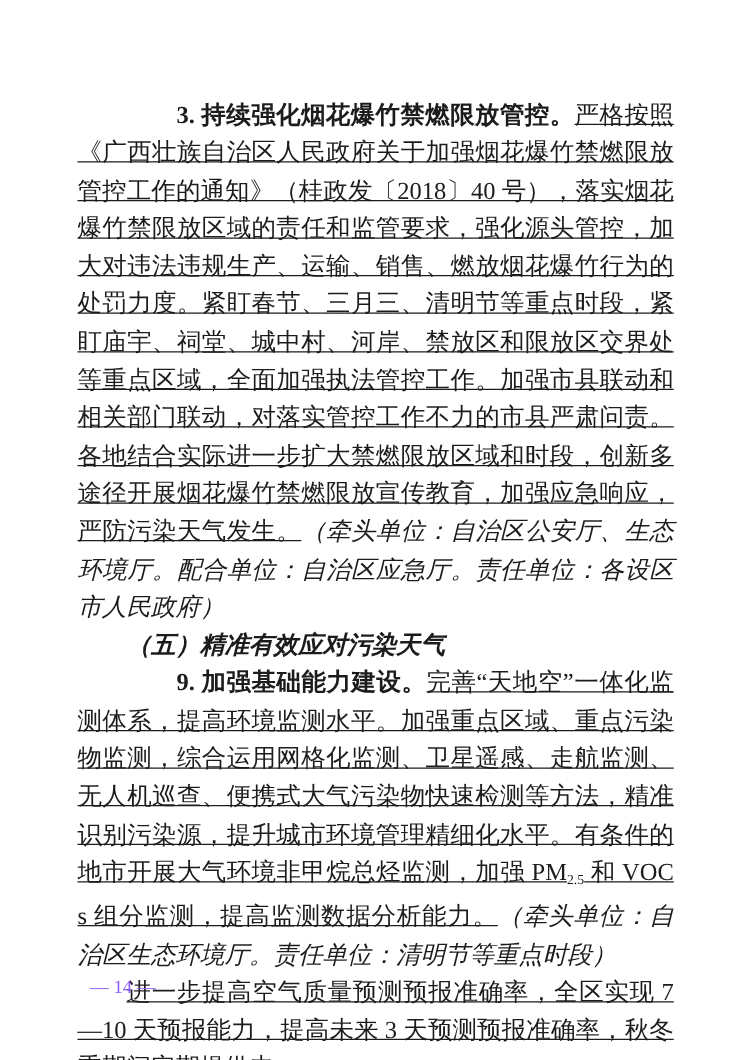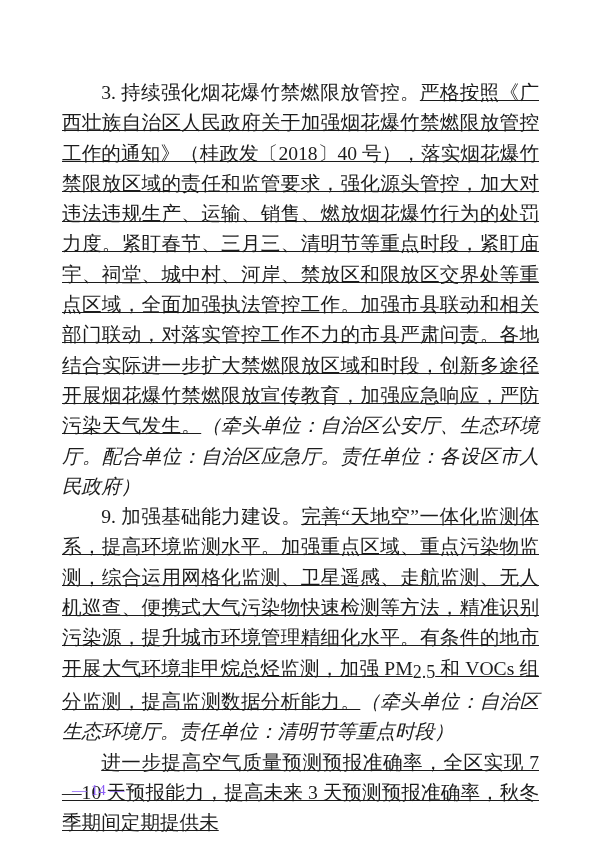--- a/index.html
+++ b/index.html
@@ -32,40 +32,41 @@
     font-size: 19.6px;
     line-height: 30.3px;
     text-align: justify;
     text-indent: 2em;
     word-break: break-all;
   }
   .para-heading {
     text-align: left;
   }
   .run-normal { font-weight: normal; font-style: normal; text-decoration: underline; }
-  .run-bold   { font-weight: normal; }
+  .run-bold   { font-weight: bold; margin-left: 40px; }
   .run-kai    { font-style: italic; }
   .run-kai-bold { font-style: italic; font-weight: bold; }
   .run-sub {
-    font-size: 18px;
+    font-size: 11px;
     vertical-align: -3px;
     letter-spacing: 0;
   }
   .footer {
     position: absolute;
     left: 72px;
     top: 782px;
     font-size: 15px;
     color: #8b5cf6;
     font-family: "Liberation Serif", "DejaVu Serif", serif;
   }
 </style>
 </head>
 <body>
 
 <div class="page">
   <div class="content">
     <p class="para para-body"><span class="run-bold">3. 持续强化烟花爆竹禁燃限放管控。</span><span class="run-normal">严格按照《广西壮族自治区人民政府关于加强烟花爆竹禁燃限放管控工作的通知》（桂政发〔2018〕40 号），落实烟花爆竹禁限放区域的责任和监管要求，强化源头管控，加大对违法违规生产、运输、销售、燃放烟花爆竹行为的处罚力度。紧盯春节、三月三、清明节等重点时段，紧盯庙宇、祠堂、城中村、河岸、禁放区和限放区交界处等重点区域，全面加强执法管控工作。加强市县联动和相关部门联动，对落实管控工作不力的市县严肃问责。各地结合实际进一步扩大禁燃限放区域和时段，创新多途径开展烟花爆竹禁燃限放宣传教育，加强应急响应，严防污染天气发生。</span><span class="run-kai">（牵头单位：自治区公安厅、生态环境厅。配合单位：自治区应急厅。责任单位：各设区市人民政府）</span></p>
+    <p class="para para-heading"><span class="run-kai-bold">（五）精准有效应对污染天气</span></p>
     <p class="para para-body"><span class="run-bold">9. 加强基础能力建设。</span><span class="run-normal">完善“天地空”一体化监测体系，提高环境监测水平。加强重点区域、重点污染物监测，综合运用网格化监测、卫星遥感、走航监测、无人机巡查、便携式大气污染物快速检测等方法，精准识别污染源，提升城市环境管理精细化水平。有条件的地市开展大气环境非甲烷总烃监测，加强 PM</span><span class="run-sub">2.5</span><span class="run-normal"> 和 VOCs 组分监测，提高监测数据分析能力。</span><span class="run-kai">（牵头单位：自治区生态环境厅。责任单位：清明节等重点时段）</span></p>
     <p class="para para-body"><span class="run-normal">进一步提高空气质量预测预报准确率，全区实现 7—10 天预报能力，提高未来 3 天预测预报准确率，秋冬季期间定期提供未</span></p>
   </div>
   <div class="footer">— 14 —</div>
 </div>
 
 </body></html>

